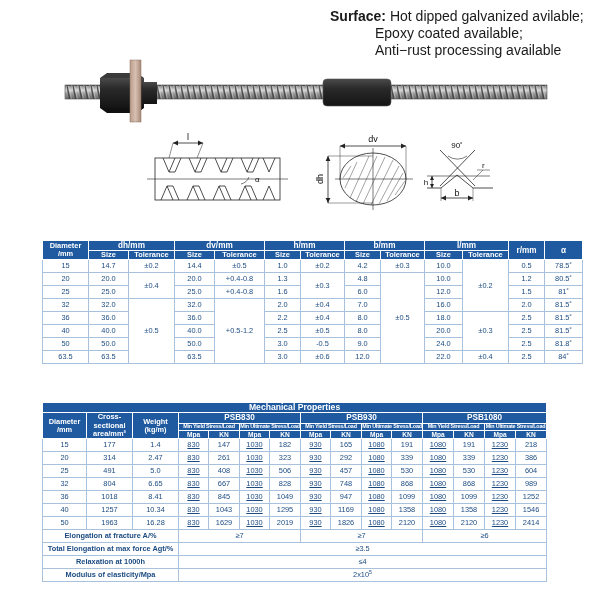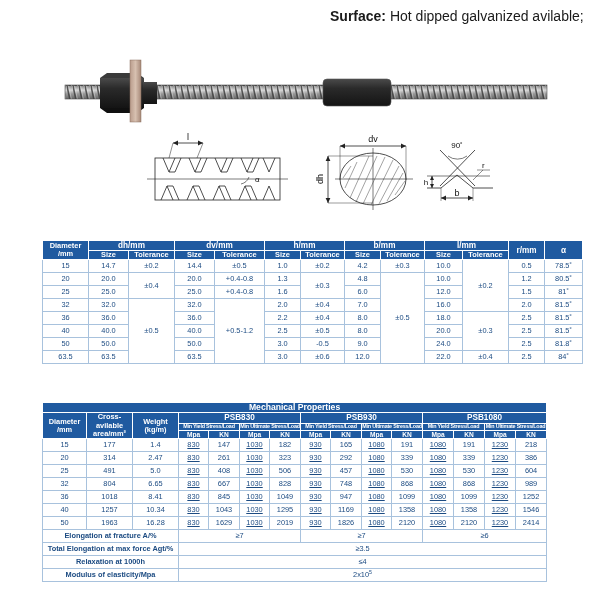--- a/index.html
+++ b/index.html
@@ -53,20 +53,22 @@
   sup{font-size:0.72em;vertical-align:super;}
 </style>
 </head>
 <body>
 
 <div id="surface-note">
   <div class="ln">
     <span class="lbl">Surface:</span>
     <span>Hot dipped galvanized avilable;</span>
   </div>
+  <div class="ln indent">Epoxy coated available;</div>
+  <div class="ln indent">Anti−rust processing available</div>
 </div>
 
 <svg id="product-photo" viewBox="0 0 500 68">
   <defs>
     <linearGradient id="barGrad" x1="0" y1="0" x2="0" y2="1">
       <stop offset="0%" stop-color="#8d8d8d"></stop>
       <stop offset="30%" stop-color="#d8d8d8"></stop>
       <stop offset="55%" stop-color="#9a9a9a"></stop>
       <stop offset="100%" stop-color="#5a5a5a"></stop>
     </linearGradient>
@@ -389,21 +391,21 @@
     <tr>
       <th colspan="15" class="title-cell">Mechanical Properties</th>
     </tr>
     <tr>
       <th rowspan="3">
         <span style="white-space:pre-line">Diameter
 /mm</span>
       </th>
       <th rowspan="3">
         <span style="white-space:pre-line">Cross-
-avilable
+sectional
 area/mm²</span>
       </th>
       <th rowspan="3">
         <span style="white-space:pre-line">Weight
 (kg/m)</span>
       </th>
       <th colspan="4" class="hdr-top">PSB830</th>
       <th colspan="4" class="hdr-top">PSB930</th>
       <th colspan="4" class="hdr-top">PSB1080</th>
     </tr>

